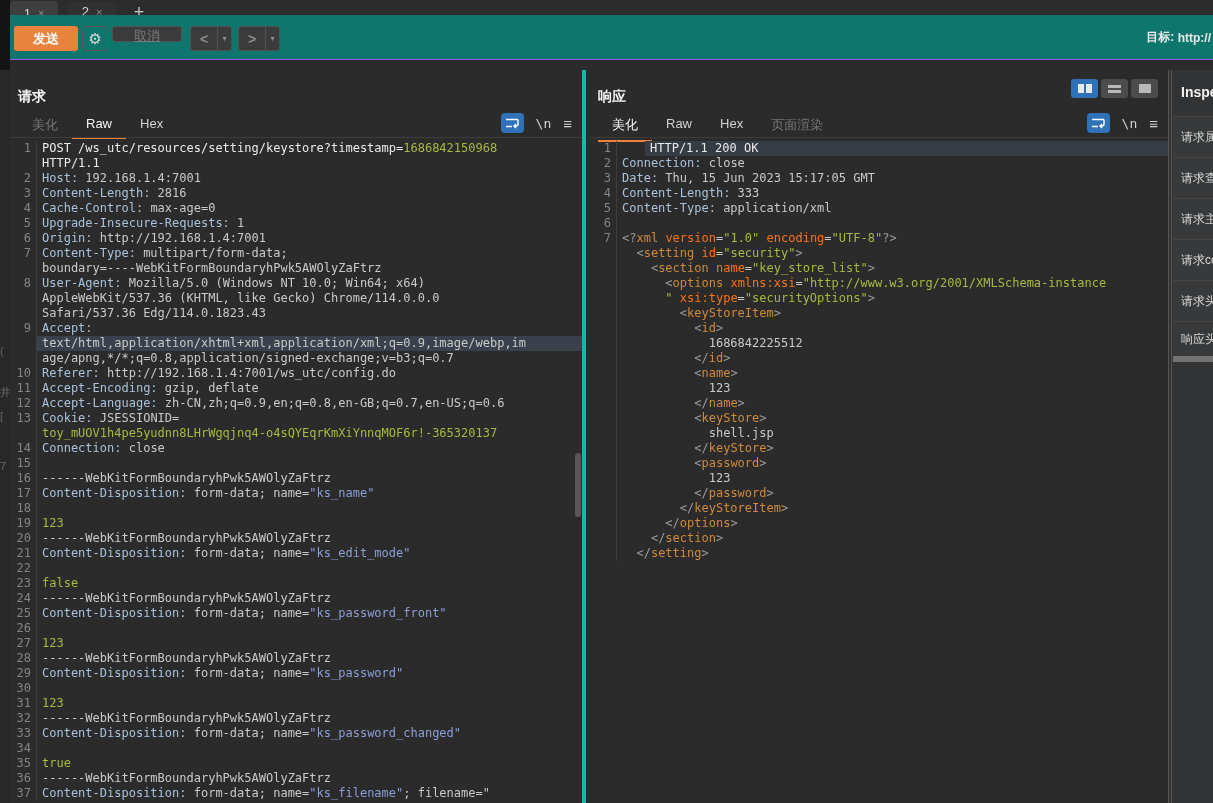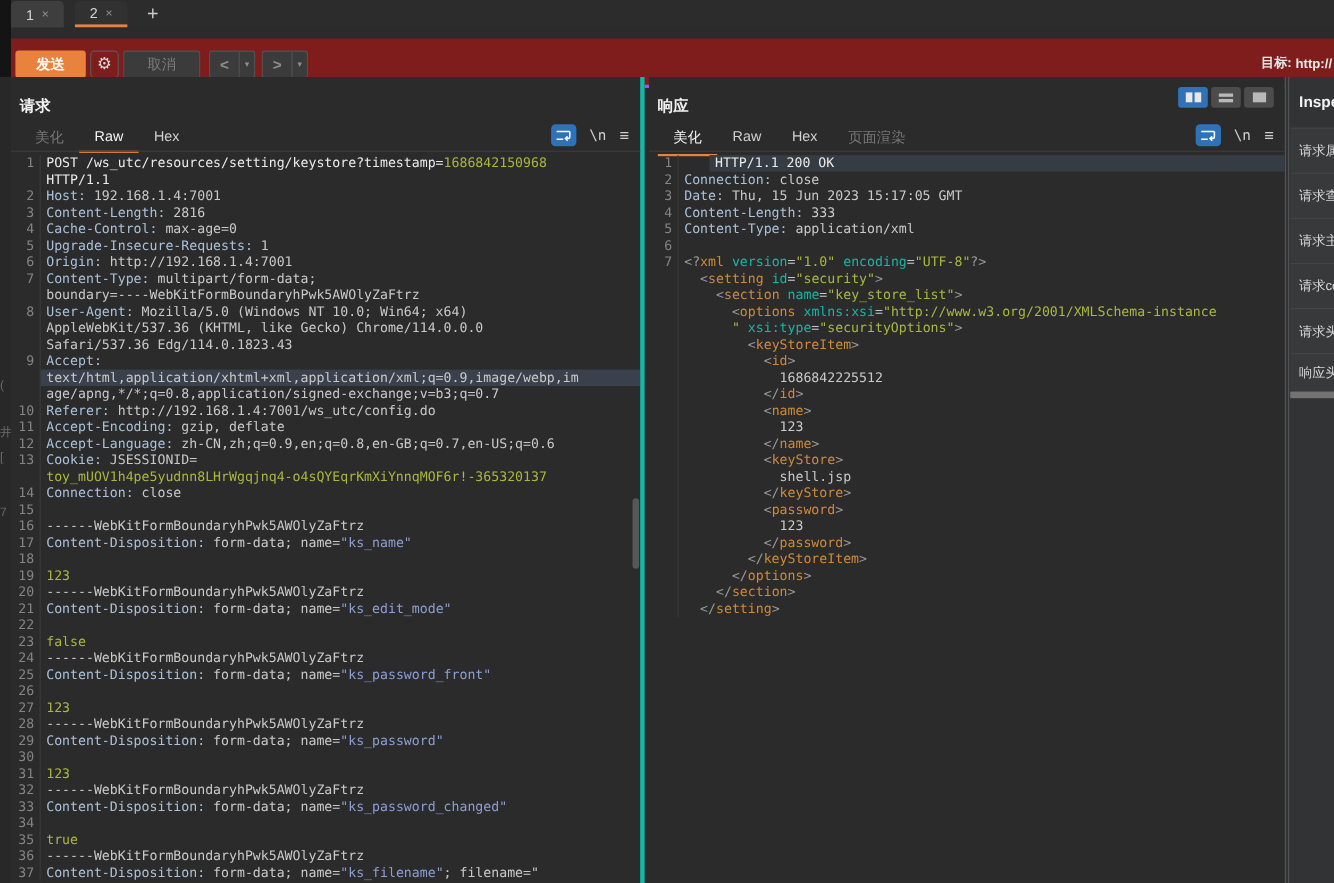--- a/index.html
+++ b/index.html
@@ -16,27 +16,27 @@
   #tabbar { position:absolute; left:10px; top:0; right:0; height:25px; background:#2c2c2c; }
   .rtab { position:absolute; top:1px; height:24px; width:48px; display:flex; align-items:center; justify-content:center; gap:7px;
      font-size:13px; color:#d6d6d6; border-radius:4px 4px 0 0; cursor:default; }
   .rtab .x { color:#8f8f8f; font-size:11px; }
   #tab-1 { left:0; background:#3e3e3e; }
   #tab-2 { left:58px; background:#313131; border-bottom:3px solid #e8823d; }
   #tab-add { position:absolute; left:116px; top:0; width:26px; height:25px; color:#c9c9c9; font-size:18px;
      display:flex; align-items:center; justify-content:center; }
 
   
-  #toolbar { position:absolute; left:10px; top:35px; right:0; height:45px; background:#7f1d1d; border-bottom:3px solid #8b5cf6; }
+  #toolbar { position:absolute; left:10px; top:15px; right:0; height:45px; background:#0f766e; border-bottom:1px solid #8b5cf6; }
   #send-btn { position:absolute; left:4px; top:11px; width:64px; height:25px; background:#e8823d; border:none; border-radius:3px;
      color:#ffffff; font-weight:bold; font-size:13px; }
   #gear-btn { position:absolute; left:72px; top:11px; width:26px; height:25px; background:transparent; border:1px solid #5a5a5a;
      border-radius:4px; color:#d8d8d8; font-size:15px; line-height:22px; text-align:center; }
-  #cancel-btn { position:absolute; left:102px; top:11px; width:70px; height:26px; background:#3b3b3b; border:1px solid #525252;
-     border-radius:3px; color:#7c7c7c; font-size:13px; }
+  #cancel-btn { position:absolute; left:102px; top:11px; width:70px; height:16px; background:#3b3b3b; border:1px solid #525252;
+     border-radius:3px; color:#7c7c7c; font-size:13px;text-decoration:underline; }
   .nav-btn { position:absolute; top:11px; width:42px; height:25px; background:#3b3b3b; border:1px solid #525252; border-radius:3px;
      display:flex; align-items:stretch; }
   #prev-btn { left:180px; } #next-btn { left:228px; }
   .nav-btn .arr { flex:1; color:#8d8d8d; font-size:14px; font-weight:bold; display:flex; align-items:center; justify-content:center; }
   .nav-btn .dd  { width:14px; border-left:1px solid #525252; color:#8d8d8d; font-size:8px; display:flex; align-items:center; justify-content:center; }
   #target-line { position:absolute; right:2px; top:0; height:45px; display:flex; align-items:center; color:#e9e9e9;
      font-size:12px; font-weight:bold; white-space:nowrap; }
 
   
   .panel { position:absolute; top:70px; bottom:0; background:#2b2b2b; }
@@ -71,21 +71,21 @@
         border-right:1px solid #3d3d3d; }
   .ct { flex:1; padding-left:5px; }
   .cl.hl .ct { background:#3a414c; }
   .cl.hl2 .ct { background:#363c44;margin-left:28px; }
   .tk.w { color:#eaeaea; }
   .tk.d { color:#c9c9c9; }
   .tk.h { color:#a9c1da; }
   .tk.v { color:#a9b83f; }
   .tk.q { color:#8c9fd6; }
   .tk.t { color:#cf8a3b; }
-  .tk.a { color:#14b8a6; }
+  .tk.a { color:#f97316; }
   .tk.p { color:#9a9a9a; }
 
   #req-scrollbar { position:absolute; right:1px; top:383px; width:6px; height:64px; background:#575757; border-radius:3px; }
 
   
   #inspector { position:absolute; left:1168px; right:0; top:70px; bottom:0; background:#313335;
      border-left:1px solid #565656; }
   #inspector .inner-line { position:absolute; left:2px; top:0; bottom:0; width:1px; background:#565656; }
   #insp-title { position:absolute; left:12px; top:14px; color:#f2f2f2; font-size:14px; font-weight:bold; white-space:nowrap; overflow:hidden; width:40px; }
   #insp-items { position:absolute; left:4px; right:0; top:46px; }

